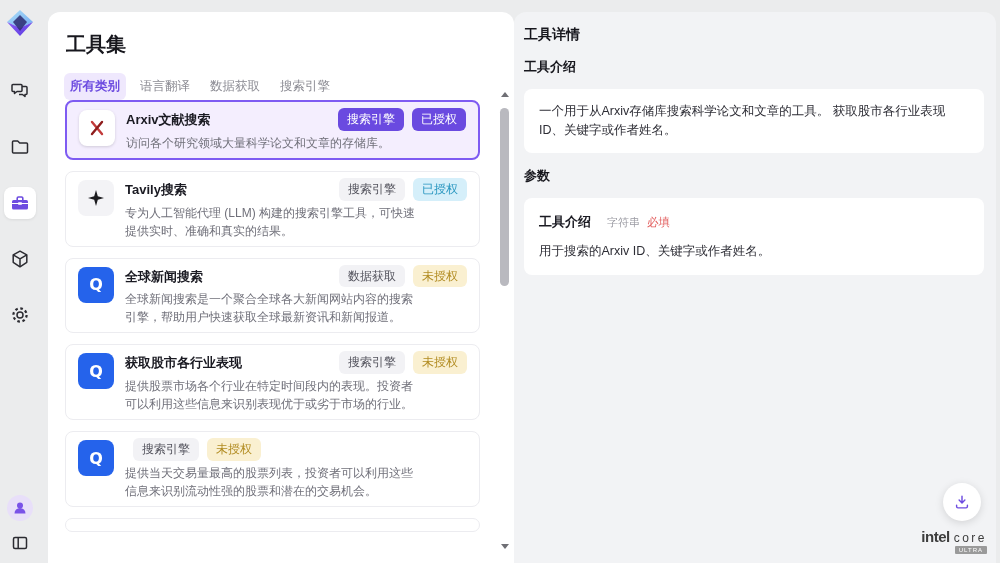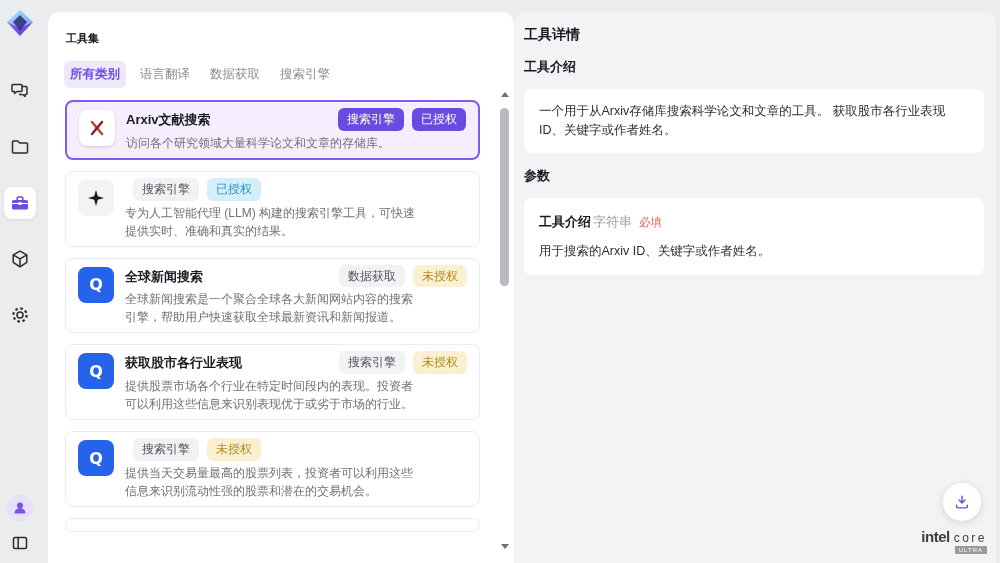--- a/index.html
+++ b/index.html
@@ -13,21 +13,21 @@
   .app-sidebar{position:absolute;left:0;top:0;width:40px;height:563px;display:flex;flex-direction:column;align-items:center;}
   .app-logo{margin-top:7px;width:32px;height:32px;}
   .nav-icons{margin-top:36px;display:flex;flex-direction:column;gap:24px;align-items:center;}
   .nav-item{width:32px;height:32px;display:flex;align-items:center;justify-content:center;border-radius:8px;cursor:pointer;}
   .nav-item.active{background:#ffffff;box-shadow:0 1px 3px rgba(0,0,0,.08);}
   .sidebar-bottom{margin-top:auto;margin-bottom:8px;display:flex;flex-direction:column;gap:10px;align-items:center;}
   .avatar-circle{width:26px;height:26px;border-radius:50%;background:#e8dff9;display:flex;align-items:center;justify-content:center;cursor:pointer;}
 
   
   .list-panel{position:absolute;left:48px;top:12px;width:466px;bottom:0;background:#fff;border-radius:12px 12px 0 0;}
-  .panel-title{font-size:11px;font-weight:700;padding:19px 18px 0 18px;}
+  .panel-title{font-size:20px;font-weight:700;padding:19px 18px 0 18px;}
   .tabs{display:flex;gap:8px;align-items:center;padding:15px 18px 10px 16px;}
   .tab{font-size:12.5px;color:#8b8b93;padding:5px 6px;border-radius:6px;cursor:pointer;white-space:nowrap;}
   .tab.active{background:#efe8fd;color:#6d4ce0;font-weight:700;}
   .tool-list{position:absolute;top:88px;bottom:0;left:17px;width:420px;overflow:hidden;}
   .tool-card{position:relative;box-sizing:border-box;width:415px;background:#fff;border:1px solid #ececf0;border-radius:8px;padding:6px 12px;margin-bottom:11px;display:flex;gap:11px;cursor:pointer;}
   .tool-card.selected{border:2px solid #7e5bf2;background:#f4eefe;}
   .tool-icon{width:36px;height:36px;border-radius:8px;flex:none;display:flex;align-items:center;justify-content:center;margin-top:2px;}
   .icon-arxiv{background:#ffffff;box-shadow:0 1px 3px rgba(0,0,0,.15);}
   .icon-tavily{background:#f3f3f6;}
   .icon-qblue{background:#2563eb;}
@@ -51,21 +51,21 @@
   .sb-thumb{position:absolute;left:1px;top:16px;width:9px;height:178px;background:#b9b9bf;border-radius:5px;cursor:pointer;}
 
   
   .detail-panel{position:absolute;left:514px;top:12px;width:482px;bottom:0;background:#f2f3f5;border-radius:12px 12px 0 0;box-sizing:border-box;padding:14px 12px 0 10px;}
   .detail-title{font-size:14px;font-weight:700;}
   .section-heading{font-size:13px;font-weight:700;margin-top:14px;}
   .info-box{background:#fff;border-radius:8px;padding:13px 15px;margin-top:13px;font-size:12.5px;color:#2e2e36;line-height:1.5;}
   .param-box{background:#fff;border-radius:8px;padding:15px;margin-top:13px;}
   .param-head{display:flex;align-items:baseline;}
   .param-name{font-size:13px;font-weight:700;color:#1a1a22;}
-  .param-type{font-size:13px;color:#9b9ba3;margin-left:2px;}
+  .param-type{font-size:11px;color:#9b9ba3;margin-left:16px;}
   .param-required{font-size:11.5px;color:#e25c5c;margin-left:7px;}
   .param-desc{font-size:12.5px;color:#2e2e36;margin-top:11px;line-height:1.5;}
 
   
   .download-btn{position:absolute;right:19px;bottom:42px;width:38px;height:38px;border-radius:50%;background:#fff;box-shadow:0 2px 8px rgba(0,0,0,.13);display:flex;align-items:center;justify-content:center;cursor:pointer;}
   .intel-logo{position:absolute;right:13px;bottom:9px;display:flex;flex-direction:column;align-items:flex-end;color:#3d3d3d;}
   .intel-row{display:flex;align-items:baseline;gap:4px;}
   .intel-word{font-size:15px;font-weight:700;letter-spacing:-.5px;text-transform:lowercase;}
   .core-word{font-size:12px;letter-spacing:2.5px;font-weight:400;}
   .ultra-badge{margin-top:1px;background:#9a9a9a;color:#fff;font-size:6px;letter-spacing:1px;padding:1px 4px;border-radius:1px;}
@@ -183,20 +183,21 @@
     </div>
   </div>
       <div class="tool-card">
     <div class="tool-icon icon-tavily">
           <svg width="18" height="18" viewBox="0 0 18 18">
             <path d="M9 1 L10.8 7.2 L17 9 L10.8 10.8 L9 17 L7.2 10.8 L1 9 L7.2 7.2 Z" fill="#1b1b1f"></path>
           </svg>
         </div>
     <div class="tool-main">
       <div class="tool-head">
+        <div class="tool-title">Tavily搜索</div>
         <div class="tool-badges">
           <span class="badge badge-cat badge-gray">搜索引擎</span>
           <span class="badge badge-auth badge-cyan">已授权</span>
         </div>
       </div>
       <div class="tool-desc">专为人工智能代理 (LLM) 构建的搜索引擎工具，可快速提供实时、准确和真实的结果。</div>
     </div>
   </div>
       <div class="tool-card">
     <div class="tool-icon icon-qblue">

